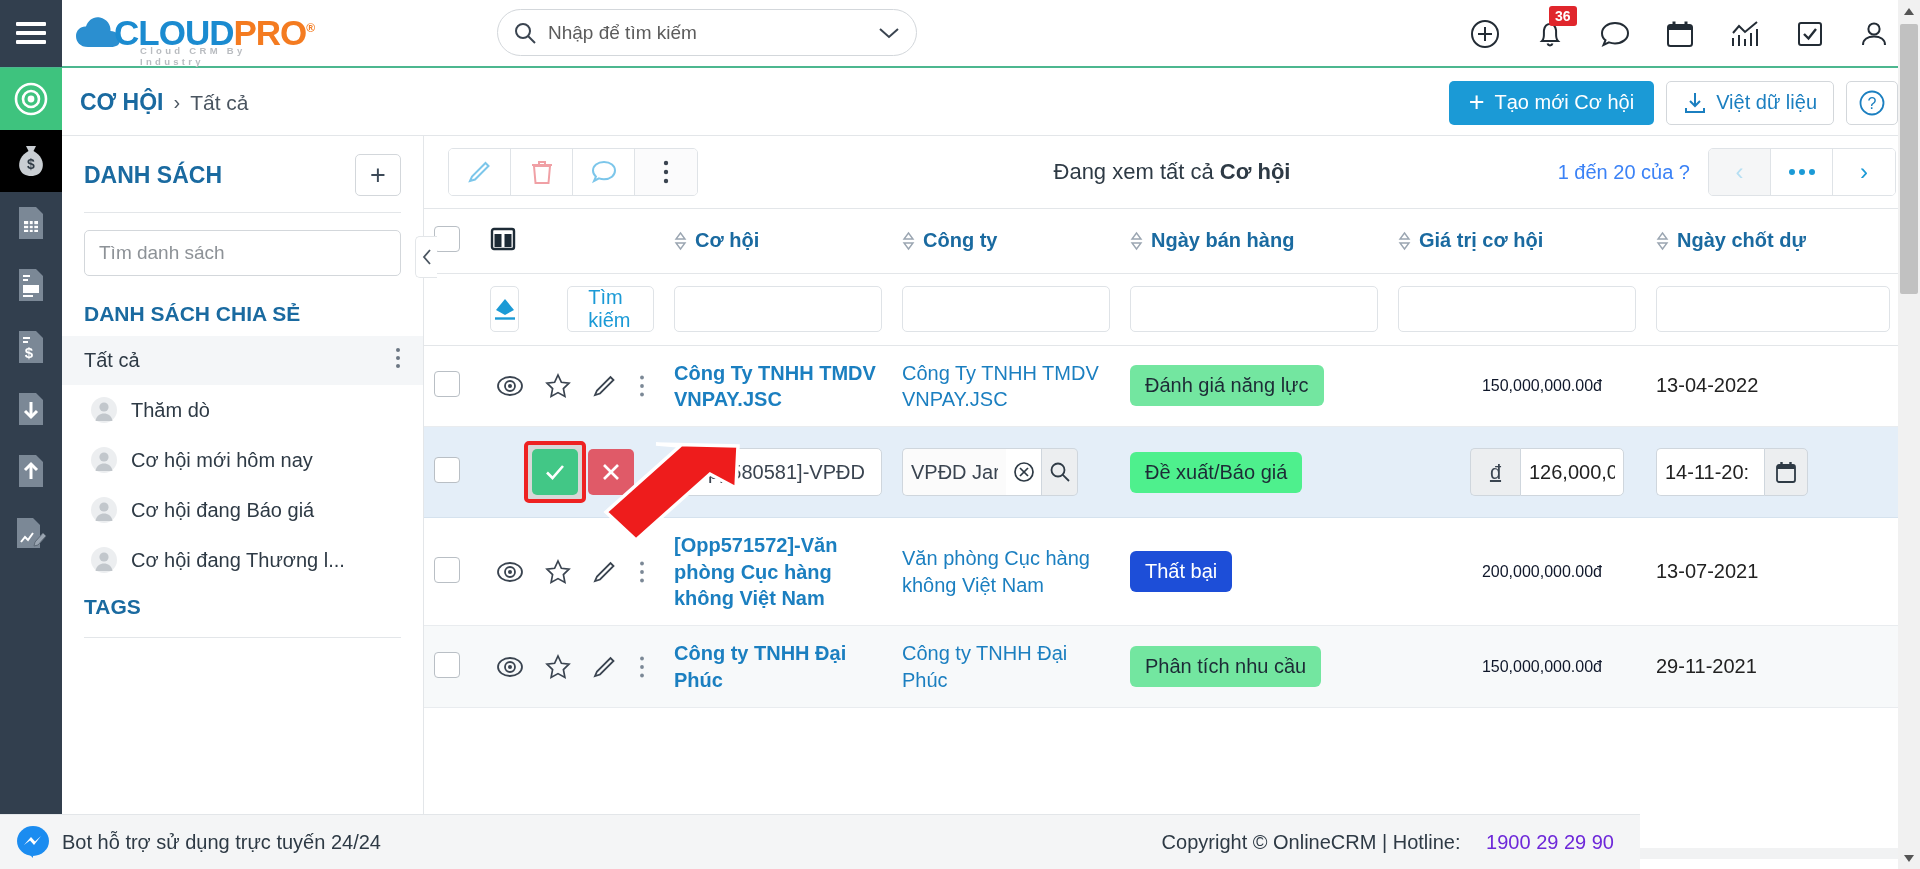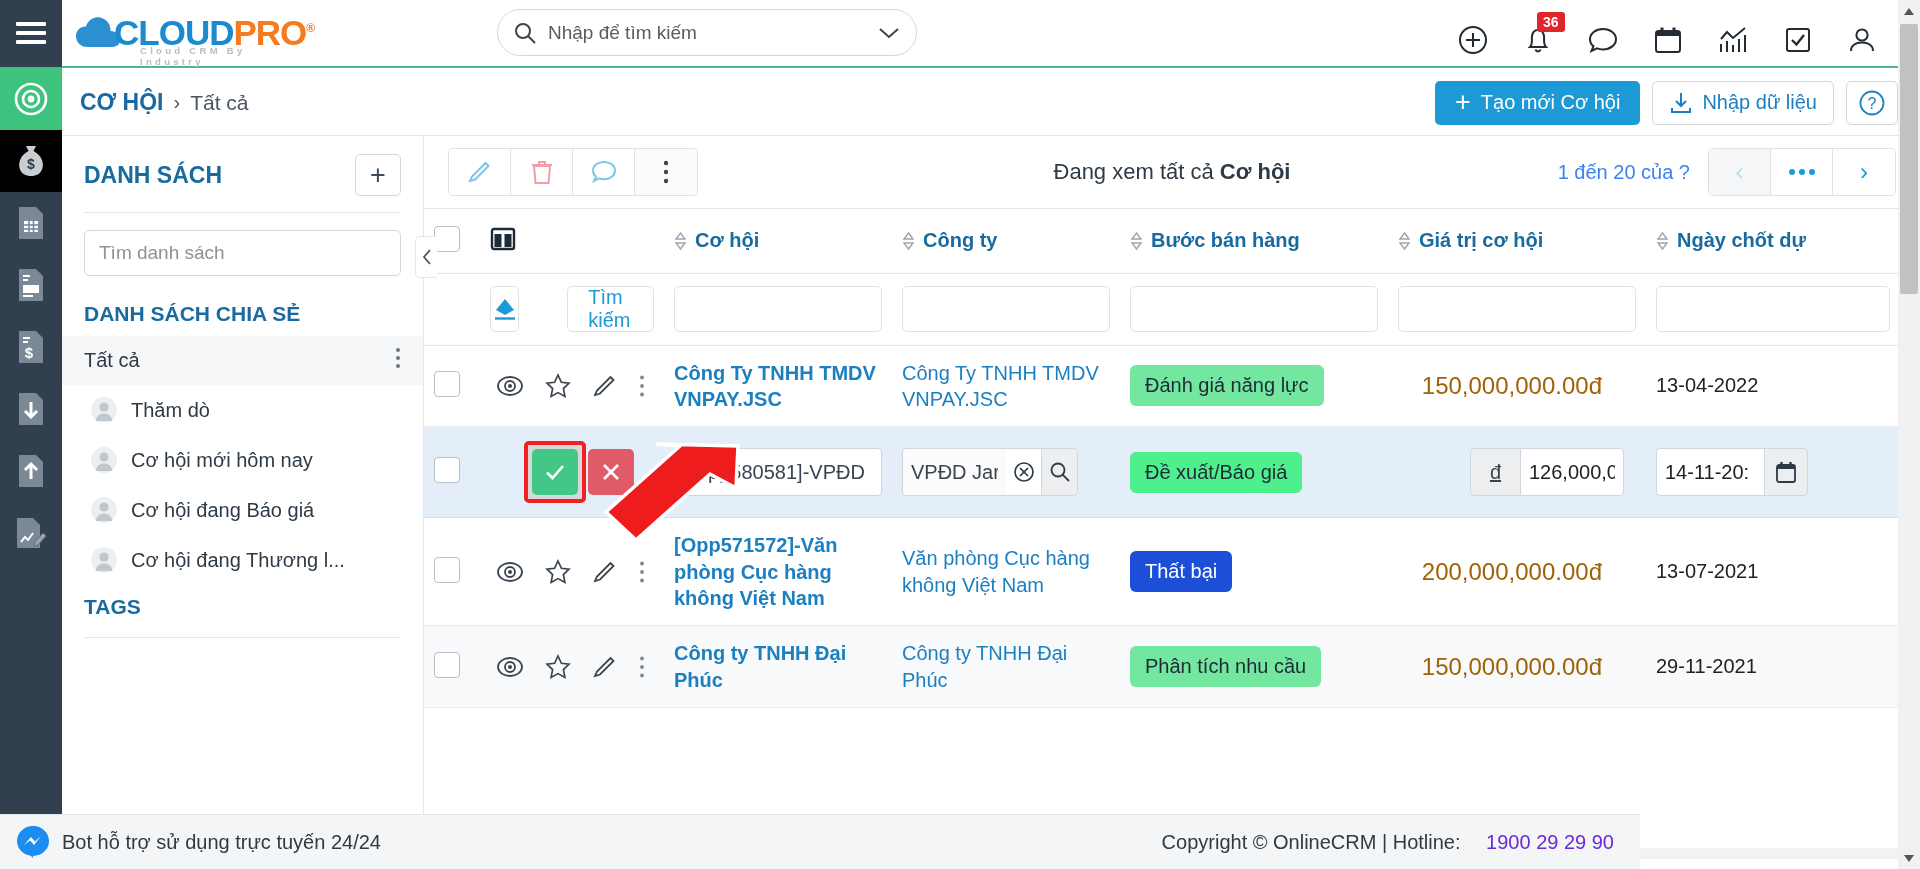--- a/index.html
+++ b/index.html
@@ -38,21 +38,21 @@
     border: 1px solid #d3d7db; border-radius: 24px; background: #fff;
     display: flex; align-items: center; padding: 0 16px; cursor: text;
   }
   .search-box .mag { flex: 0 0 auto; margin-right: 12px; }
   .search-input {
     flex: 1; border: none; outline: none; font-size: 19px; color: #333;
     font-family: "Liberation Sans", sans-serif; background: transparent;
   }
   .search-input::placeholder { color: #5c5c5c; }
   .chev-down { margin-left: 8px; cursor: pointer; }
-  .top-icons { position: absolute; right: 44px; top: 0; height: 80px; display: flex; align-items: center; }
+  .top-icons { position: absolute; right: 32px; top: 0; height: 68px; display: flex; align-items: center; }
   .ticon { position: relative; margin-left: 36px; cursor: pointer; display: flex; align-items: center; }
   .badge {
     position: absolute; top: -13px; left: 13px; background: #e0262c; color: #fff;
     font-size: 14px; font-weight: bold; border-radius: 3px; padding: 1px 6px; line-height: 18px;
   }
 
   
   .rail {
     position: absolute; top: 68px; left: 0; width: 62px; height: 801px;
     background: #323f4e; display: flex; flex-direction: column; align-items: center;
@@ -200,21 +200,21 @@
   .acts { display: flex; align-items: center; gap: 21px; padding-left: 6px; }
   .act { cursor: pointer; display: flex; align-items: center; }
   .link { color: #1b7fc0; font-size: 20px; line-height: 1.32; cursor: pointer; }
   .link.b { font-weight: bold; }
   .badge-stage {
     display: inline-block; border-radius: 6px; padding: 9px 15px; font-size: 20px; color: #1d2b36;
   }
   .badge-green { background: #73e6a0; }
   .badge-green2 { background: #4ef08d; }
   .badge-grey { background: #1d4ed8; color: #fff; }
-  .money { font-size: 24px; color: #a16207; }
+  .money { font-size: 16px; color: #0f172a; }
   .datecell { font-size: 20px; color: #222; }
 
   .ed-ok, .ed-no {
     width: 46px; height: 46px; border: none; border-radius: 5px; cursor: pointer;
     display: flex; align-items: center; justify-content: center;
   }
   .ed-ok { background: #42c786; }
   .ed-no { background: #e05a68; }
   .ok-ring { padding: 4px; border: 4px solid #ee2222; border-radius: 5px; background: #d8d8d8; }
   .ed-text {
@@ -451,21 +451,21 @@
         <span>Tạo mới Cơ hội</span>
       </button>
       <button class="btn-outline">
         <span class="ico">
           <svg width="24" height="24" viewBox="0 0 24 24">
             <line x1="12" y1="2" x2="12" y2="14" stroke="#1b7fc0" stroke-width="2"></line>
             <polyline points="7,10 12,15 17,10" fill="none" stroke="#1b7fc0" stroke-width="2"></polyline>
             <polyline points="3,17 3,21 21,21 21,17" fill="none" stroke="#1b7fc0" stroke-width="2"></polyline>
           </svg>
         </span>
-        <span>Nhập dữ liệu</span>
+        <span>Việt dữ liệu</span>
       </button>
       <button class="btn-help">
         <svg width="28" height="28" viewBox="0 0 28 28">
           <circle cx="14" cy="14" r="11.5" fill="none" stroke="#1b7fc0" stroke-width="1.8"></circle>
           <text x="14" y="19.5" font-size="16" fill="#1b7fc0" text-anchor="middle" font-family="Liberation Sans">?</text>
         </svg>
       </button>
     </div>
   </div>
 
@@ -631,21 +631,21 @@
             </div>
           </th>
           <th>
             <div class="hlabel">
               <span class="sorter">
                 <svg width="13" height="20" viewBox="0 0 13 20">
                   <polygon points="6.5,2 11,8 2,8" fill="none" stroke="#9aa5b1" stroke-width="1.4"></polygon>
                   <polygon points="6.5,18 11,12 2,12" fill="none" stroke="#9aa5b1" stroke-width="1.4"></polygon>
                 </svg>
               </span>
-              <span>Bước bán hàng</span>
+              <span>Ngày bán hàng</span>
             </div>
           </th>
           <th>
             <div class="hlabel">
               <span class="sorter">
                 <svg width="13" height="20" viewBox="0 0 13 20">
                   <polygon points="6.5,2 11,8 2,8" fill="none" stroke="#9aa5b1" stroke-width="1.4"></polygon>
                   <polygon points="6.5,18 11,12 2,12" fill="none" stroke="#9aa5b1" stroke-width="1.4"></polygon>
                 </svg>
               </span>

